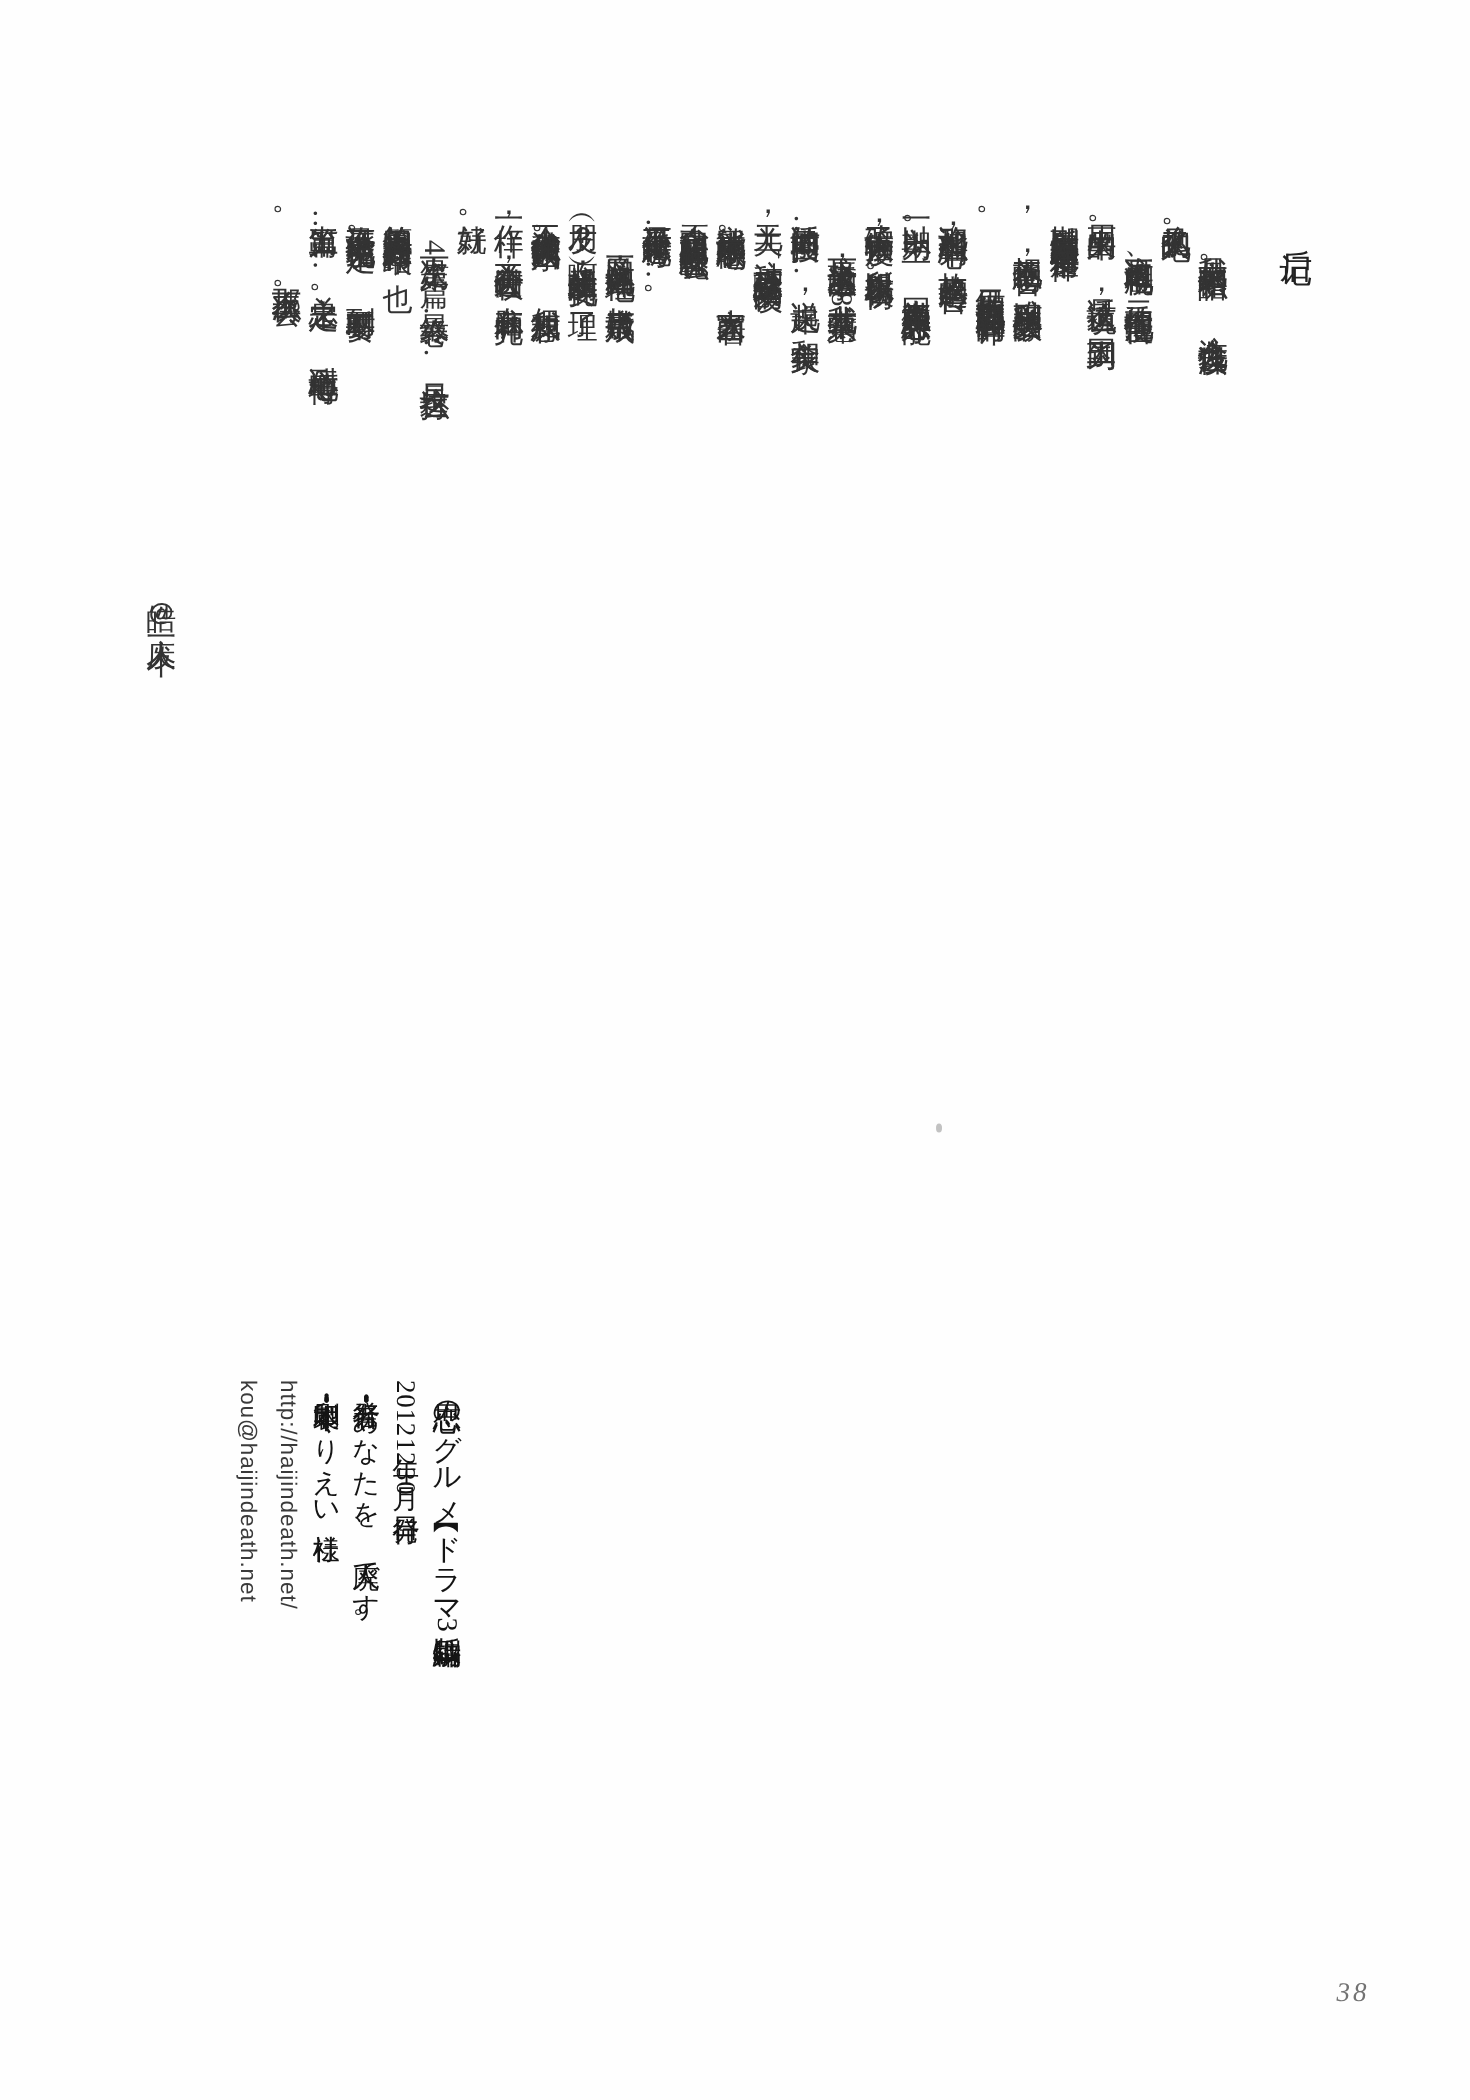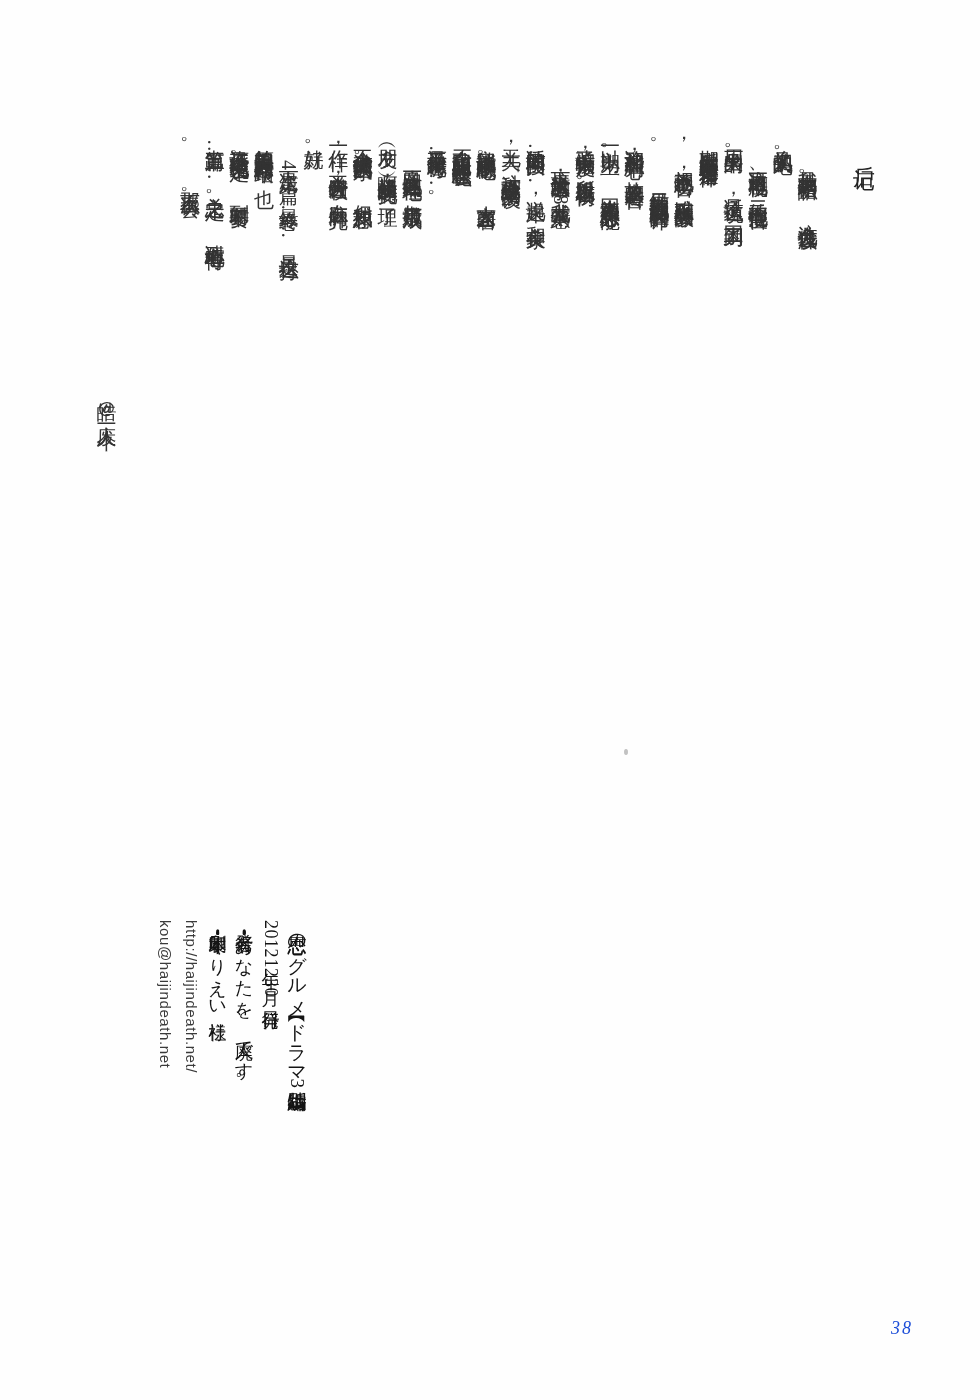--- a/index.html
+++ b/index.html
@@ -68,21 +68,21 @@
     font-family: "Liberation Sans", sans-serif;
   }
   
   .pagenum {
     position: absolute;
     top: 1318px;
     left: 891px;
     font-size: 18px;
     font-style: italic;
     letter-spacing: 2px;
-    color: #1d4ed8;
+    color: #737373;
     font-family: "Liberation Serif", serif;
   }
   
   .speck {
     position: absolute;
     top: 749px;
     left: 624px;
     width: 4px;
     height: 6px;
     border-radius: 50%;

